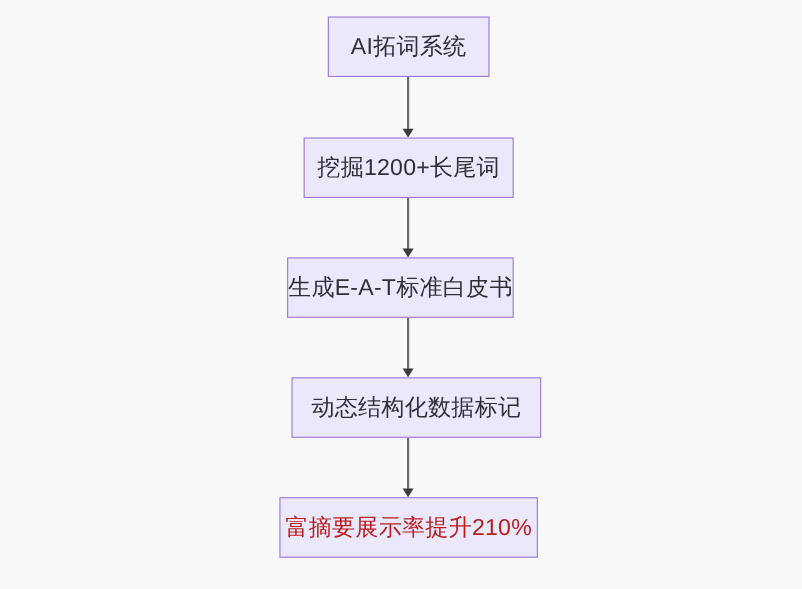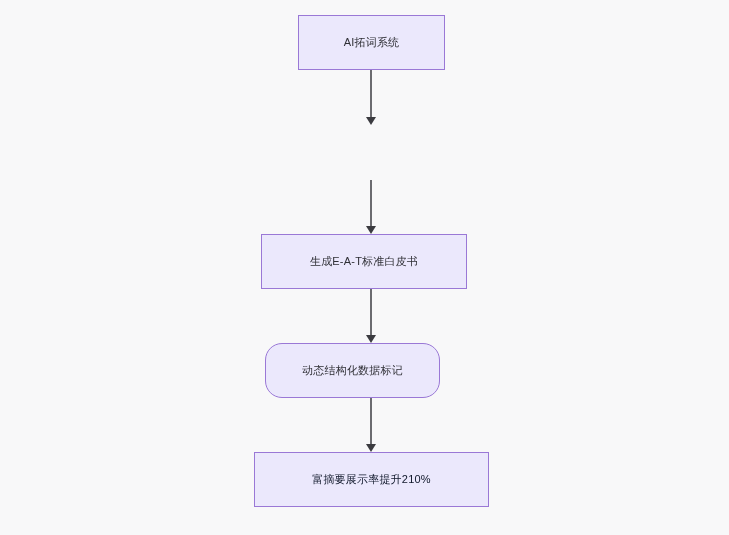--- a/index.html
+++ b/index.html
@@ -20,21 +20,21 @@
   }
   .node {
     position: absolute;
     box-sizing: border-box;
     background: #ebe8fc;
     border: 1.6px solid #9a78d6;
     display: flex;
     align-items: center;
     justify-content: center;
     color: #2f2f35;
-    font-size: 11px;
+    font-size: 21px;
     line-height: 1.2;
     letter-spacing: 0.2px;
     white-space: nowrap;
   }
   .connector {
     position: absolute;
     width: 0;
     pointer-events: none;
   }
   .connector .shaft {
@@ -72,23 +72,26 @@
     <div class="head" style="top: 46px; border-top-color: rgb(59, 59, 64);"></div>
   </div>
   <div class="connector" id="conn-3" style="left: 371px; top: 398px; height: 54px;">
     <div class="shaft" style="height: 47px; background: rgb(107, 107, 112);"></div>
     <div class="head" style="top: 46px; border-top-color: rgb(59, 59, 64);"></div>
   </div>
 
   <div class="node" id="node-0" style="left: 298px; top: 15px; width: 147px; height: 55px; background: rgb(235, 232, 252); border-color: rgb(154, 120, 214); color: rgb(47, 47, 53);">
     <span>AI拓词系统</span>
   </div>
+  <div class="node" id="node-1" style="left: 276px; top: 125px; width: 191px; height: 55px; background: rgb(235, 232, 252); border-color: rgb(154, 120, 214); color: rgb(47, 47, 53);">
+    <span>挖掘1200+长尾词</span>
+  </div>
   <div class="node" id="node-2" style="left: 261px; top: 234px; width: 206px; height: 55px; background: rgb(235, 232, 252); border-color: rgb(154, 120, 214); color: rgb(47, 47, 53);">
     <span>生成E-A-T标准白皮书</span>
   </div>
-  <div class="node" id="node-3" style="left: 265px; top: 343px; width: 175px; height: 55px; background: rgb(235, 232, 252); border-color: rgb(154, 120, 214); color: rgb(47, 47, 53); border-radius: 17px;">
+  <div class="node" id="node-3" style="left: 265px; top: 343px; width: 227px; height: 55px; background: rgb(235, 232, 252); border-color: rgb(154, 120, 214); color: rgb(47, 47, 53);">
     <span>动态结构化数据标记</span>
   </div>
-  <div class="node" id="node-4" style="left: 254px; top: 452px; width: 235px; height: 55px; background: rgb(235, 232, 252); border-color: rgb(154, 120, 214); color: #0f172a;">
+  <div class="node" id="node-4" style="left: 254px; top: 452px; width: 235px; height: 55px; background: rgb(235, 232, 252); border-color: rgb(154, 120, 214); color: #b91c1c;">
     <span>富摘要展示率提升210%</span>
   </div>
 
 </div>
 
 </body></html>

